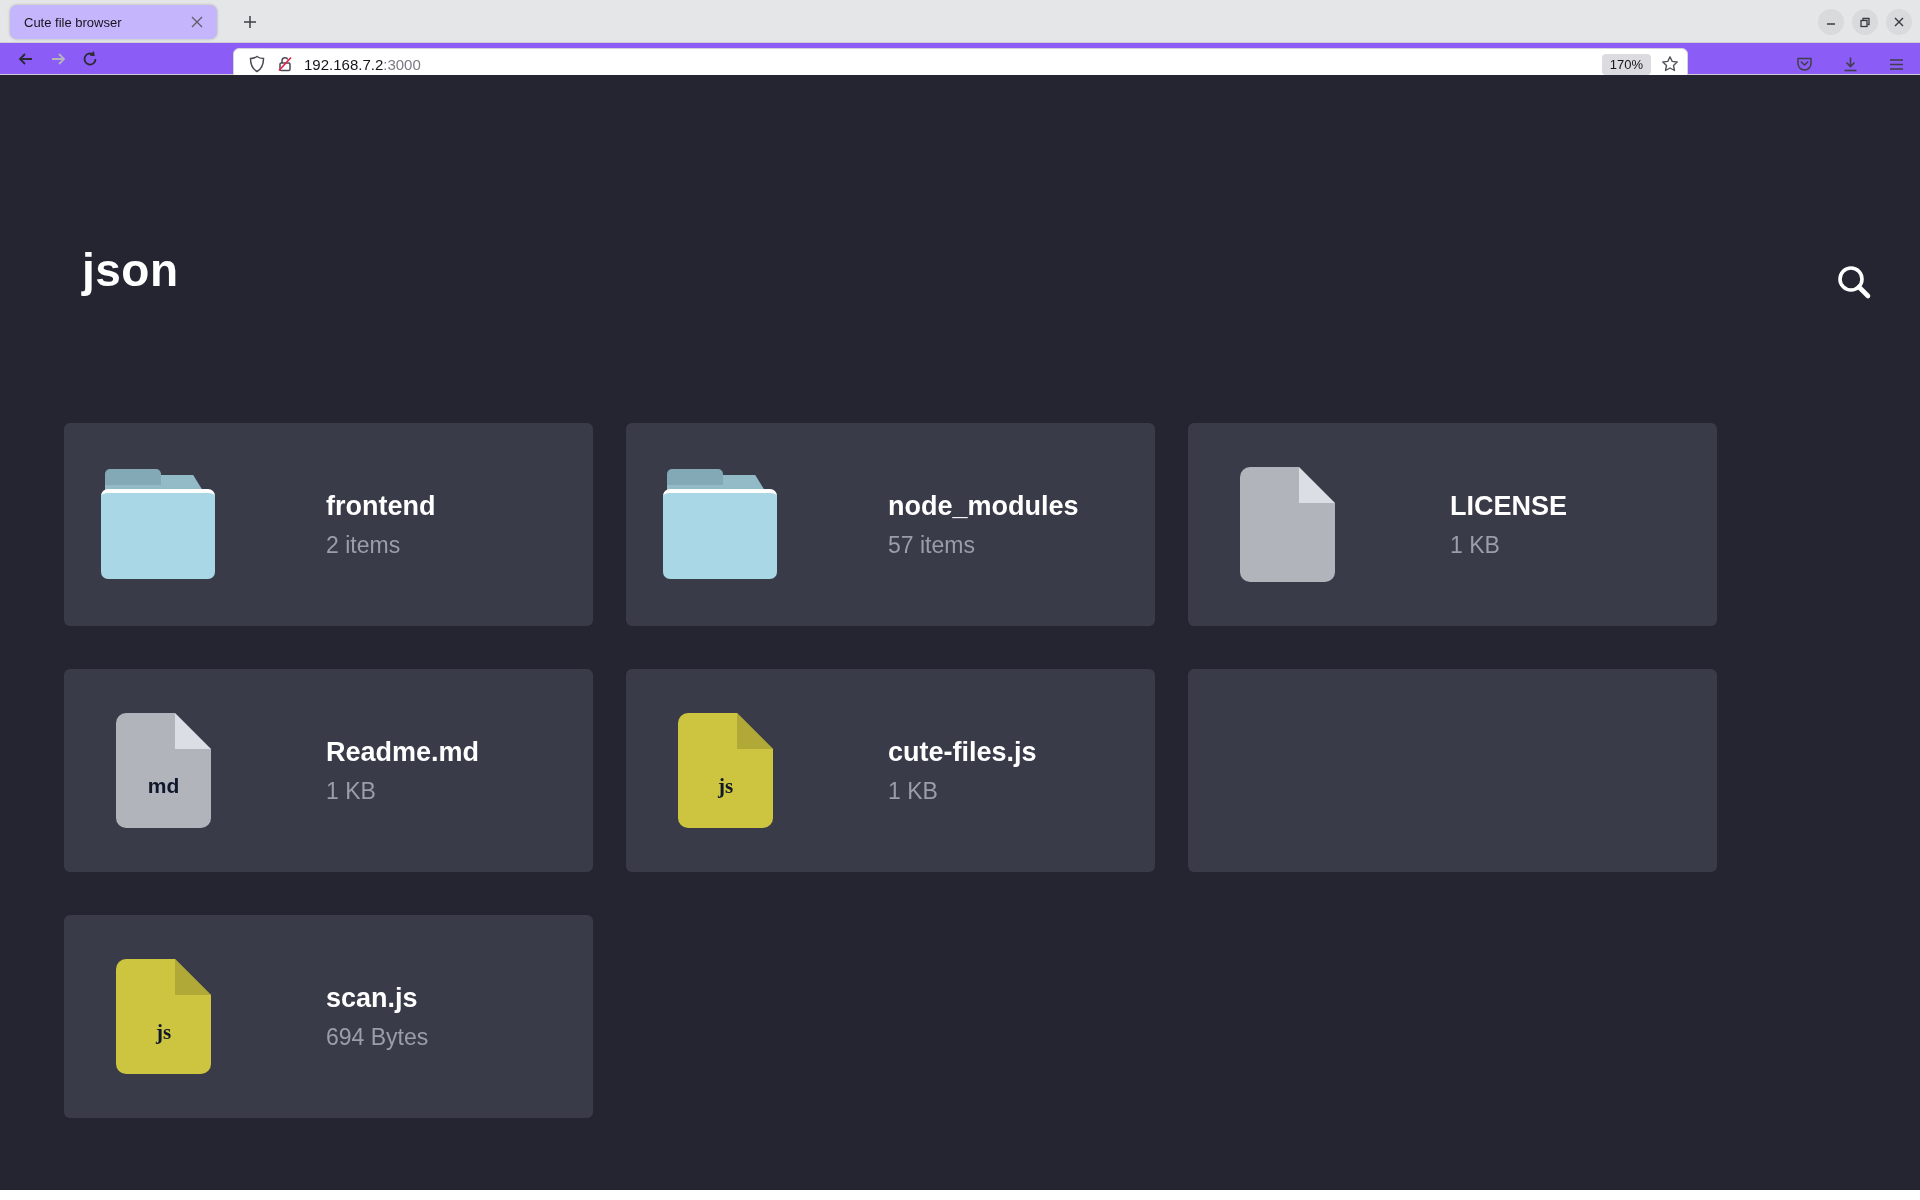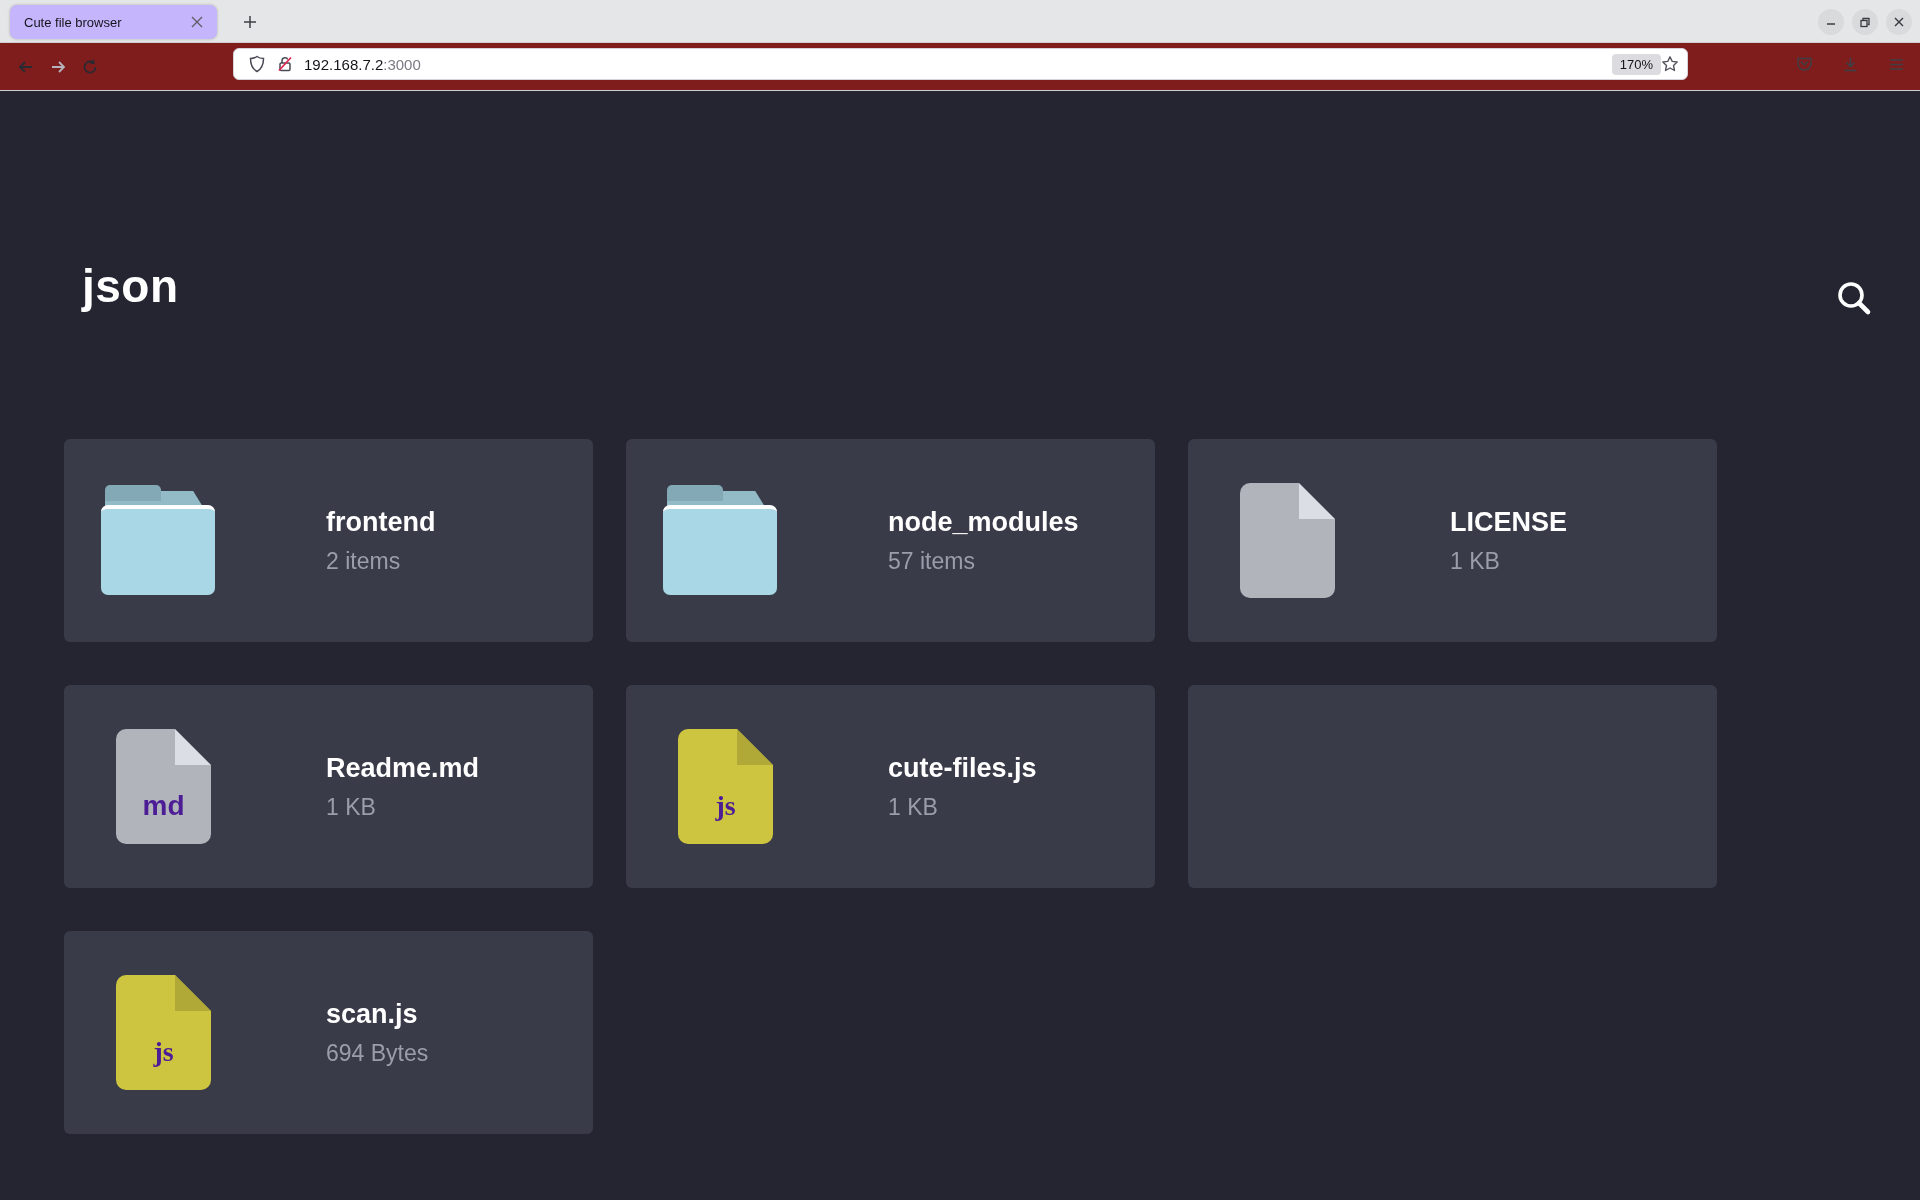--- a/index.html
+++ b/index.html
@@ -16,34 +16,34 @@
     overflow:hidden; }
   .tab-close { width:20px; height:20px; display:flex; align-items:center;
     justify-content:center; color:#5f5f68; border-radius:4px; }
   .newtab-btn { position:absolute; left:237px; top:9px; width:26px; height:26px;
     display:flex; align-items:center; justify-content:center; color:#3f3f44;
     border-radius:5px; }
   .win-controls { position:absolute; right:8px; top:9px; display:flex; gap:8px; }
   .win-btn { width:26px; height:26px; border-radius:50%; background:#d9dadc;
     color:#3a3a40; display:flex; align-items:center; justify-content:center; }
 
-  .toolbar { position:relative; width:100%; height:48px; background:#7f1d1d;
+  .toolbar { position:relative; width:100%; height:32px; background:#8b5cf6;
     border-bottom:1px solid #cfcfd3; display:flex; align-items:center; }
   .nav-btn { width:32px; height:32px; display:flex; align-items:center;
     justify-content:center; border-radius:5px; color:#2a2a33; }
   .nav-btn.back { margin-left:10px; }
   .nav-btn.disabled { color:#b4b4ba; }
   .urlbar { position:absolute; left:233px; top:5px; width:1455px; height:32px;
     background:#ffffff; border:1px solid #d4d4da; border-radius:6px;
     display:flex; align-items:center; padding:0 8px; }
   .urlbar .site-icons { display:flex; align-items:center; gap:10px;
     color:#4a4a54; margin:0 10px 0 6px; }
   .url-text { font-size:15px; color:#15141a; }
   .url-port { color:#7a7a84; }
-  .urlbar-right { margin-left:auto; display:flex; align-items:center; }
+  .urlbar-right { margin-left:auto; display:flex; align-items:center; gap:10px; }
   .zoom-pill { background:#dcdce0; color:#15141a; font-size:13px;
     padding:3px 8px; border-radius:4px; }
   .star { color:#55555e; display:flex; }
   .toolbar-right { position:absolute; right:10px; top:5px; height:32px;
     display:flex; align-items:center; gap:18px; color:#3f3f46; }
   .tb-icon { width:28px; height:28px; display:flex; align-items:center;
     justify-content:center; border-radius:5px; }
 
   
   .content { position:relative; width:100%; height:1115px; background:#242531; }
@@ -78,21 +78,21 @@
   .file-icon { position:absolute; left:52px; top:44px; width:95px; height:115px;
     border-radius:10px;
     clip-path:polygon(0 0, 59px 0, 95px 36px, 95px 115px, 0 115px); }
   .file-icon .flap { position:absolute; top:0; right:0; width:36px; height:36px;
     clip-path:polygon(0 0, 100% 100%, 0 100%); }
   .file-icon.gray { background:#b2b4bc; }
   .file-icon.gray .flap { background:#dcdee5; }
   .file-icon.yellow { background:#cdc53f;font-family:Liberation Serif, serif; }
   .file-icon.yellow .flap { background:#b0a938; }
   .file-badge { position:absolute; left:0; width:100%; top:53%; text-align:center;
-    font-size:28px; font-weight:bold; color:#4c1d95; }
+    font-size:21px; font-weight:bold; color:#0f172a; }
 
   svg { display:block; }
 </style>
 </head>
 <body>
 
 <div class="tabbar">
   <div class="tab">
     <span class="tab-title">Cute file browser</span>
     <span class="tab-close">

